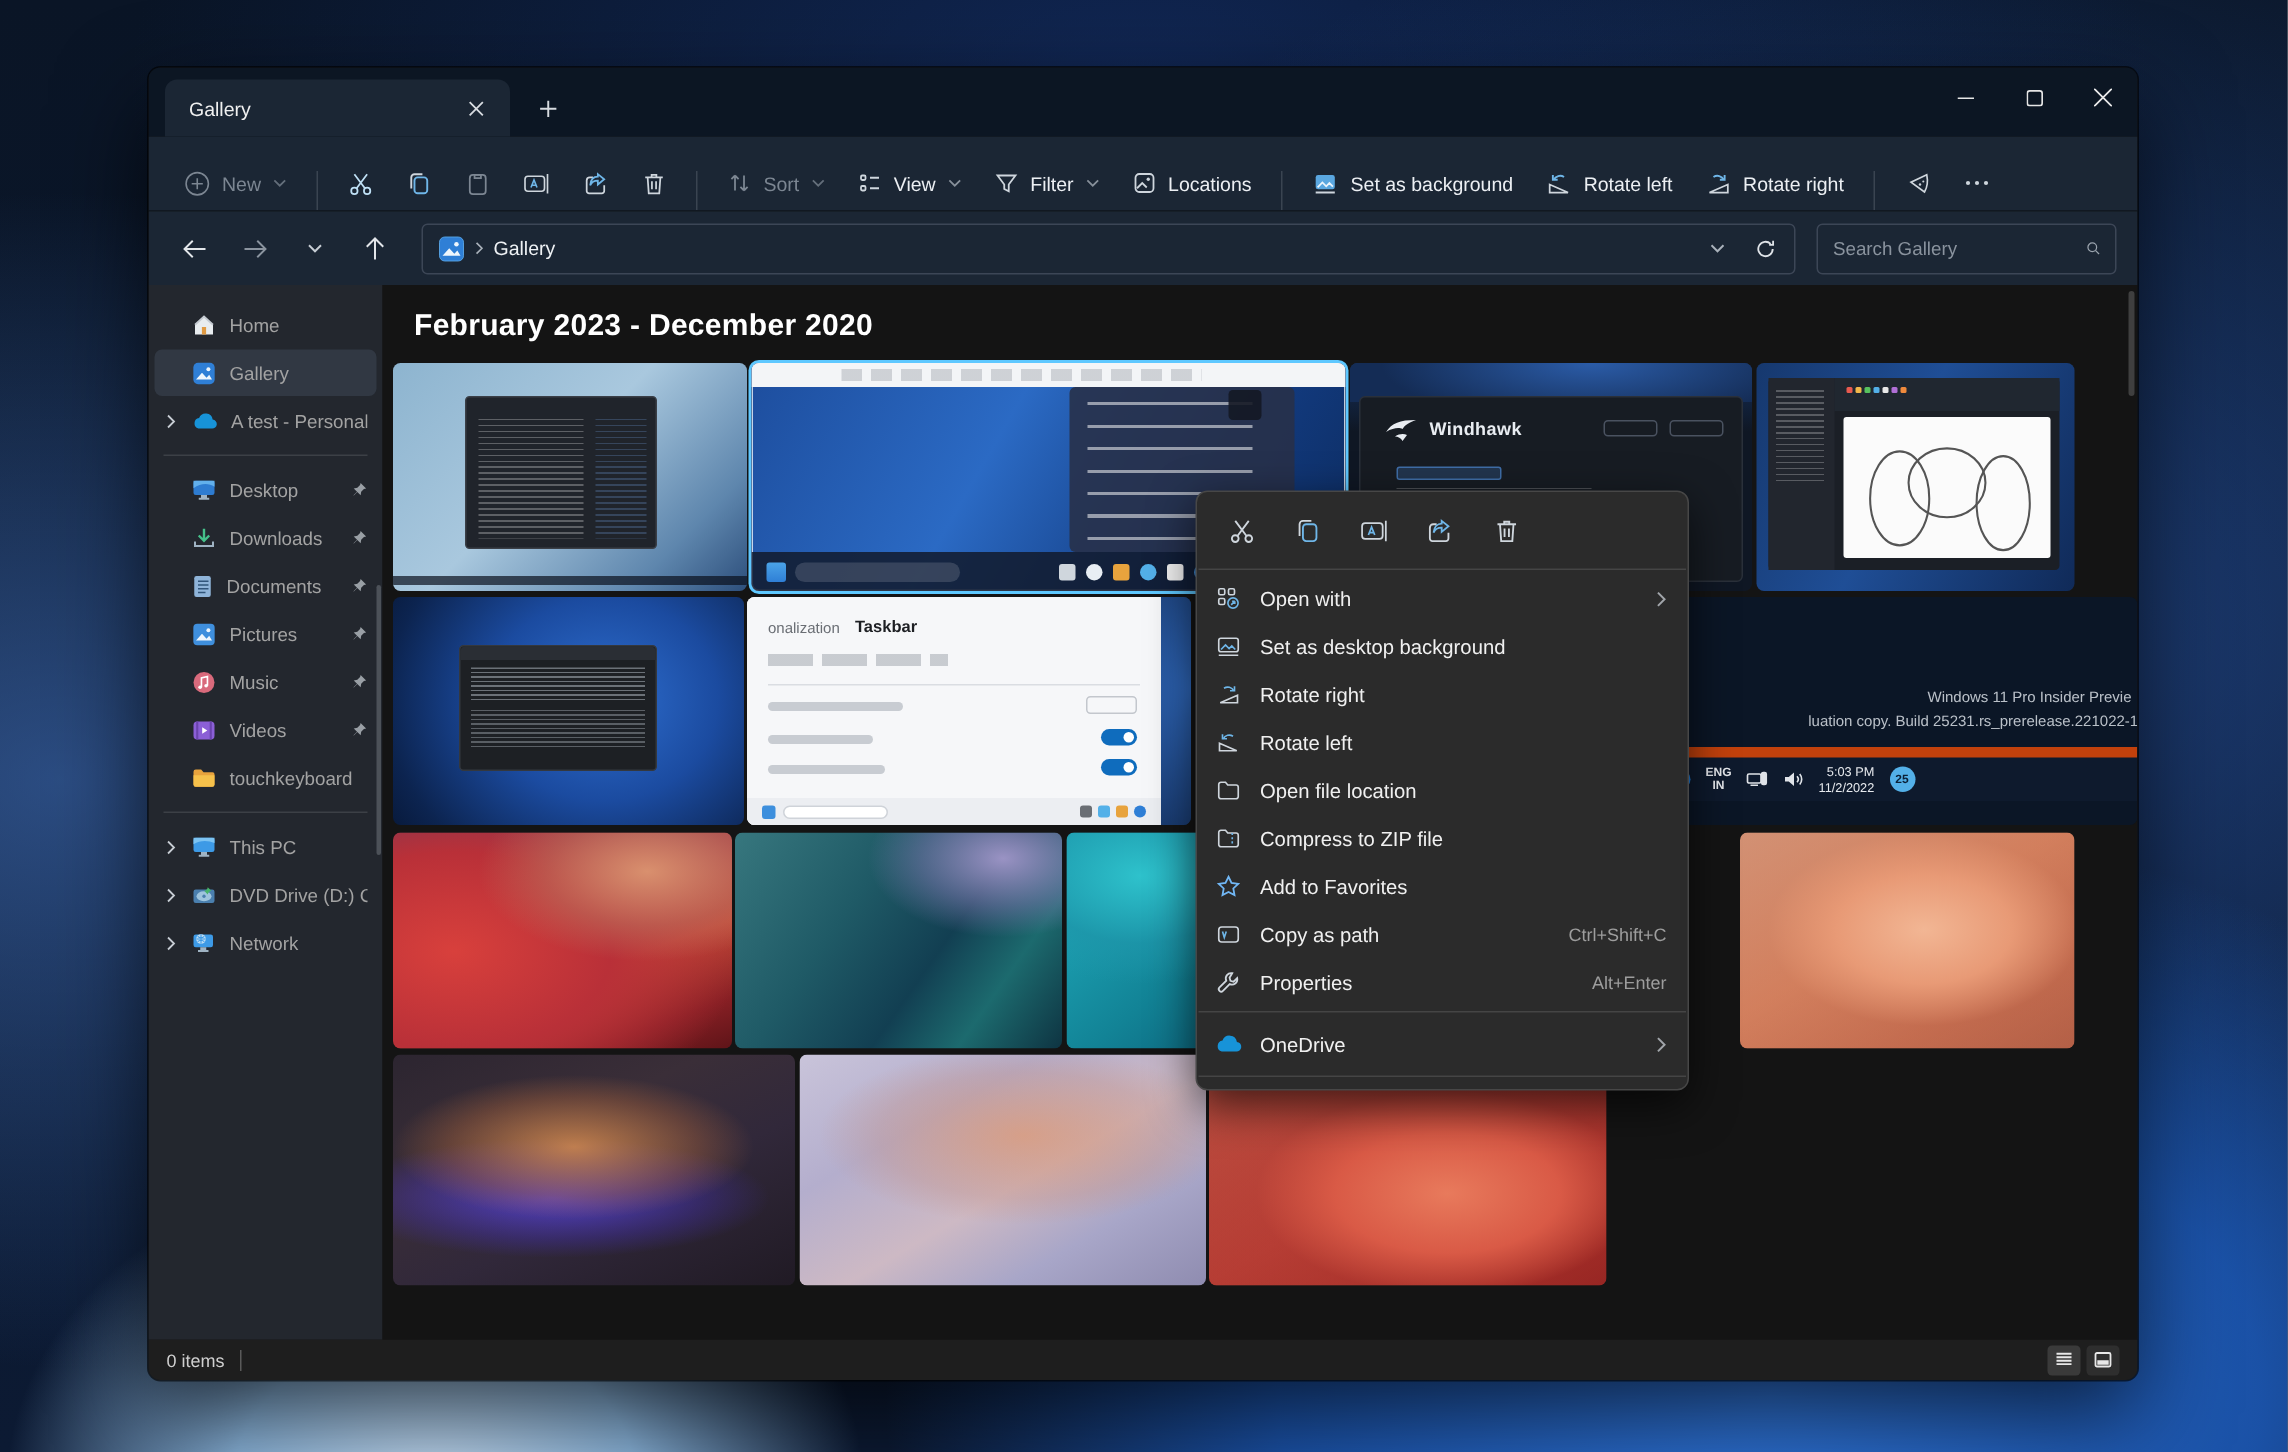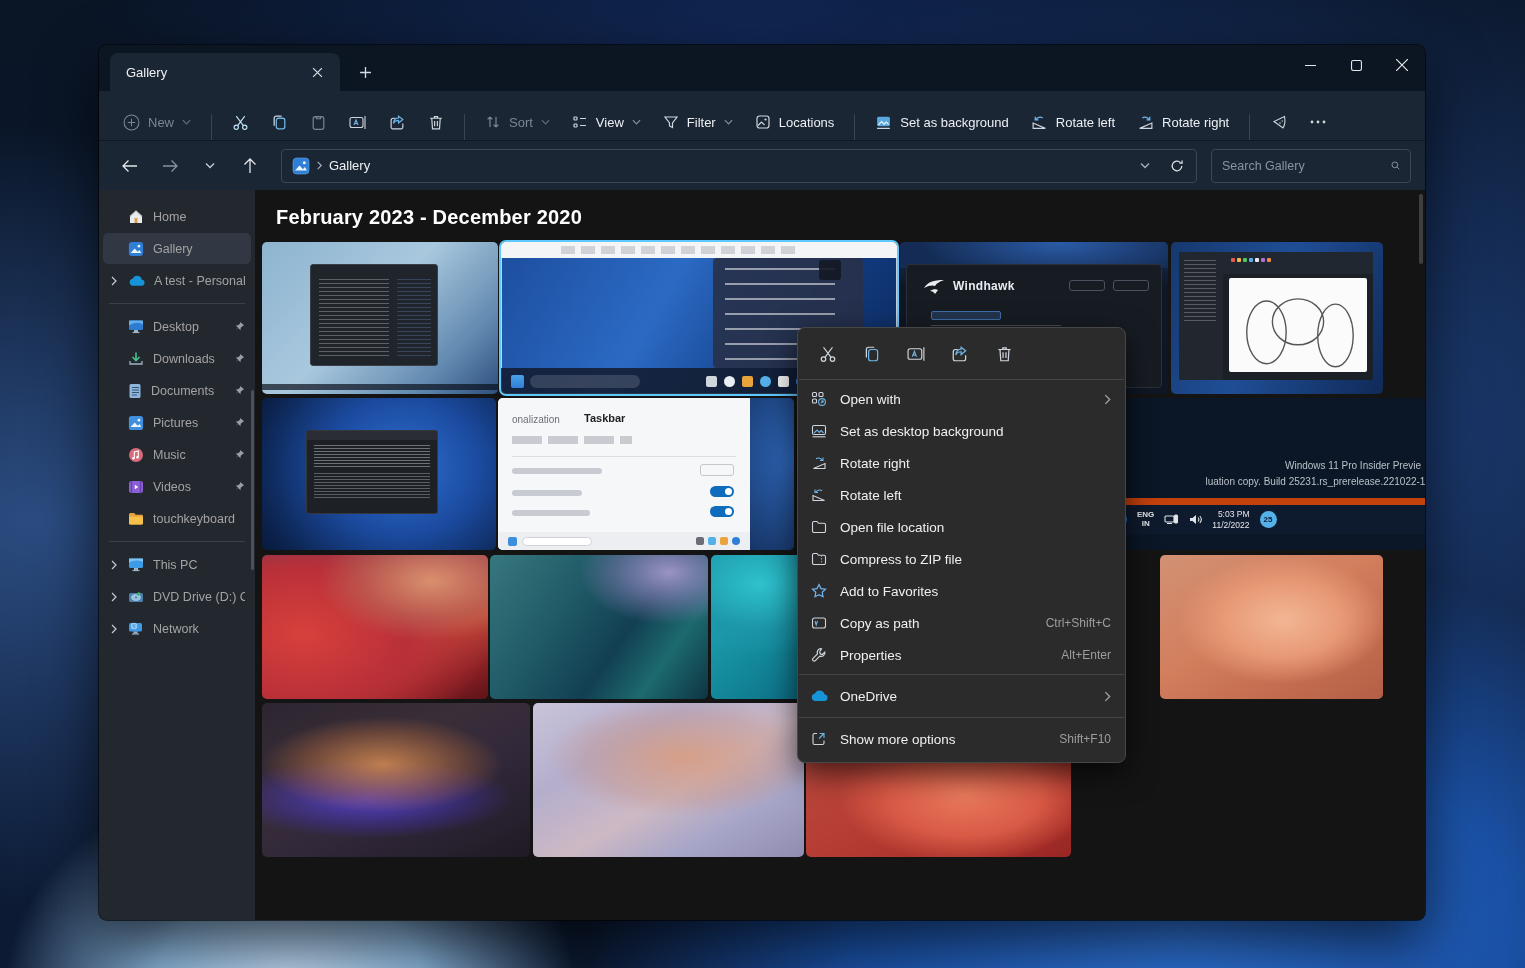--- a/index.html
+++ b/index.html
@@ -534,25 +534,25 @@
       <div class="tile" style="left:7px;top:208px;width:234px;height:152px;background:radial-gradient(170px 150px at 60% 45%,#2f6fd0 0%,#1b4ba0 45%,#0c2450 85%,#081a3c 100%)">
         <div style="position:absolute;left:44px;top:32px;width:132px;height:84px;background:#1d2024;border:1px solid #34383e;border-radius:3px">
           <div style="height:9px;background:#2a2e34;border-radius:3px 3px 0 0"></div>
           <div class="stripes" style="left:7px;top:14px;width:116px;height:22px;opacity:.55;background:repeating-linear-gradient(rgba(220,230,240,.75) 0 1px, transparent 1px 3px)"></div>
           <div class="stripes" style="left:7px;top:42px;width:116px;height:26px;opacity:.45;background:repeating-linear-gradient(rgba(220,230,240,.7) 0 1px, transparent 1px 3px)"></div>
         </div>
       </div>
 
       <div class="tile" style="left:243px;top:208px;width:296px;height:152px;background:linear-gradient(100deg,#f2f3f6 0%,#eceef2 70%,#274a86 70.5%,#16335f 100%)">
         <div style="position:absolute;right:0;top:0;width:90px;bottom:0;background:radial-gradient(90px 120px at 100% 40%,#2e66b8,#14305e)"></div>
-        <div style="position:absolute;left:0;top:0;width:252px;bottom:0;background:#f6f7f9">
+        <div style="position:absolute;left:0;top:0;width:276px;bottom:0;background:#f6f7f9">
           <span class="mini-text" style="left:14px;top:16px;color:#6a6e74;font-size:10px">
             <span>onalization</span>
           </span>
-          <span class="mini-text" style="left:86px;top:14px;color:#1d1f23;font-size:11px;font-weight:700"><span>Taskbar</span></span>
+          <span class="mini-text" style="left:72px;top:14px;color:#1d1f23;font-size:11px;font-weight:700"><span>Taskbar</span></span>
           <div class="stripes" style="left:14px;top:38px;width:120px;height:8px;opacity:.5;background:repeating-linear-gradient(90deg,#9aa0a8 0 30px, transparent 30px 36px)"></div>
           <div style="position:absolute;left:14px;top:58px;right:14px;height:1px;background:#dadde2"></div>
           <div style="position:absolute;left:14px;top:70px;width:90px;height:6px;background:#c8ccd2;border-radius:3px"></div>
           <div style="position:absolute;right:16px;top:66px;width:34px;height:12px;border:1px solid #c3c7cd;border-radius:3px"></div>
           <div style="position:absolute;left:14px;top:92px;width:70px;height:6px;background:#c8ccd2;border-radius:3px"></div>
           <div style="position:absolute;right:16px;top:88px;width:24px;height:11px;background:#0f6cbd;border-radius:6px">
               <span style="position:absolute;right:2px;top:2px;width:7px;height:7px;background:#fff;border-radius:50%"></span>
             </div>
           <div style="position:absolute;left:14px;top:112px;width:78px;height:6px;background:#c8ccd2;border-radius:3px"></div>
           <div style="position:absolute;right:16px;top:108px;width:24px;height:11px;background:#0f6cbd;border-radius:6px">
@@ -608,20 +608,37 @@
       <div class="tile" style="left:905px;top:365px;width:223px;height:144px;background:radial-gradient(130px 80px at 55% 45%,#f2b694 0%,#e89a76 45%,rgba(200,110,80,.4) 80%),linear-gradient(150deg,#d9a88c 0%,#d98a66 45%,#c06a4e 75%,#a65640 100%)"></div>
 
       <div class="tile" style="left:7px;top:513px;width:268px;height:154px;background:radial-gradient(150px 60px at 45% 40%,rgba(214,140,80,.85) 0%,rgba(170,100,60,.4) 55%,rgba(60,40,60,0) 80%),radial-gradient(180px 50px at 40% 62%,rgba(90,70,230,.8) 0%,rgba(70,50,190,.35) 55%,rgba(30,20,60,0) 80%),linear-gradient(155deg,#2c2530 0%,#3a2e38 35%,#31283a 60%,#201a24 100%)"></div>
       <div class="tile" style="left:278px;top:513px;width:271px;height:154px;background:radial-gradient(160px 70px at 55% 35%,rgba(222,150,110,.7) 0%,rgba(200,140,120,.3) 60%,rgba(150,140,180,0) 85%),linear-gradient(150deg,#c9c4da 0%,#b4aecd 30%,#cdb9c4 55%,#a8a6c8 75%,#8f8cb0 100%)"></div>
       <div class="tile" style="left:551px;top:513px;width:265px;height:154px;background:radial-gradient(150px 80px at 60% 60%,#e87a5c 0%,#d95a46 50%,rgba(160,40,40,.5) 85%),linear-gradient(150deg,#d9765a 0%,#cc5240 50%,#a93428 85%,#8e241e 100%)"></div>
 
       <div class="content-scroll"></div>
     </div>
   </div>
 
+  <div class="statusbar">
+    <span>0 items</span>
+    <span class="st-div"></span>
+    <span class="st-right">
+      <span class="st-btn" style="background:#3a3a3a">
+        <svg width="12" height="11" viewBox="0 0 12 11">
+            <path d="M1 1.5h10M1 3.8h10M1 6.1h10M1 8.4h10" stroke="#e8e8e8" stroke-width="1.3"></path>
+          </svg>
+      </span>
+      <span class="st-btn">
+        <svg width="12" height="11" viewBox="0 0 12 11">
+            <rect x="1" y="1" width="10" height="9" rx="1" fill="none" stroke="#e8e8e8" stroke-width="1.2"></rect>
+            <path d="M2.2 8.8h7.6v-3H2.2z" fill="#e8e8e8"></path>
+          </svg>
+      </span>
+    </span>
+  </div>
 </div>
 
 <div class="cmenu">
   <div class="cicons">
     <span class="cicon">
       <svg width="18" height="18" viewBox="0 0 16 16" fill="none" stroke="#cfd6dd" stroke-width="1.1">
           <circle cx="4" cy="12.5" r="2"></circle>
           <circle cx="12" cy="12.5" r="2"></circle>
           <path d="M5.3 11L12 2M10.7 11L4 2"></path>
         </svg>
@@ -759,23 +776,13 @@
         <svg width="18" height="12" viewBox="0 0 18 12">
           <path d="M4.5 11h9.5a3.2 3.2 0 00.6-6.4A5 5 0 005 3.6 3.8 3.8 0 004.5 11z" fill="#1793d8"></path>
         </svg>
       </span>
     <span class="clabel">OneDrive</span>
     <svg class="csub" width="7" height="11" viewBox="0 0 6 10" fill="none" stroke="#bfc4ca" stroke-width="1.2">
         <path d="M1 1l4 4-4 4"></path>
       </svg>
   </div>
   <div class="cdiv"></div>
-  <div class="crow" style="height:36px">
-    <span class="cico">
-        <svg width="16" height="16" viewBox="0 0 16 16" fill="none" stroke="#cfd6dd" stroke-width="1.1">
-          <path d="M6 2.5H3.5A1.5 1.5 0 002 4v8a1.5 1.5 0 001.5 1.5h8A1.5 1.5 0 0013 12V9.5"></path>
-          <path d="M8.5 2.5H13V7M13 2.5L8 7.5" stroke="#6fb6e8"></path>
-        </svg>
-      </span>
-    <span class="clabel">Show more options</span>
-    <span class="ckey">Shift+F10</span>
-  </div>
 </div>
 
 </body></html>

